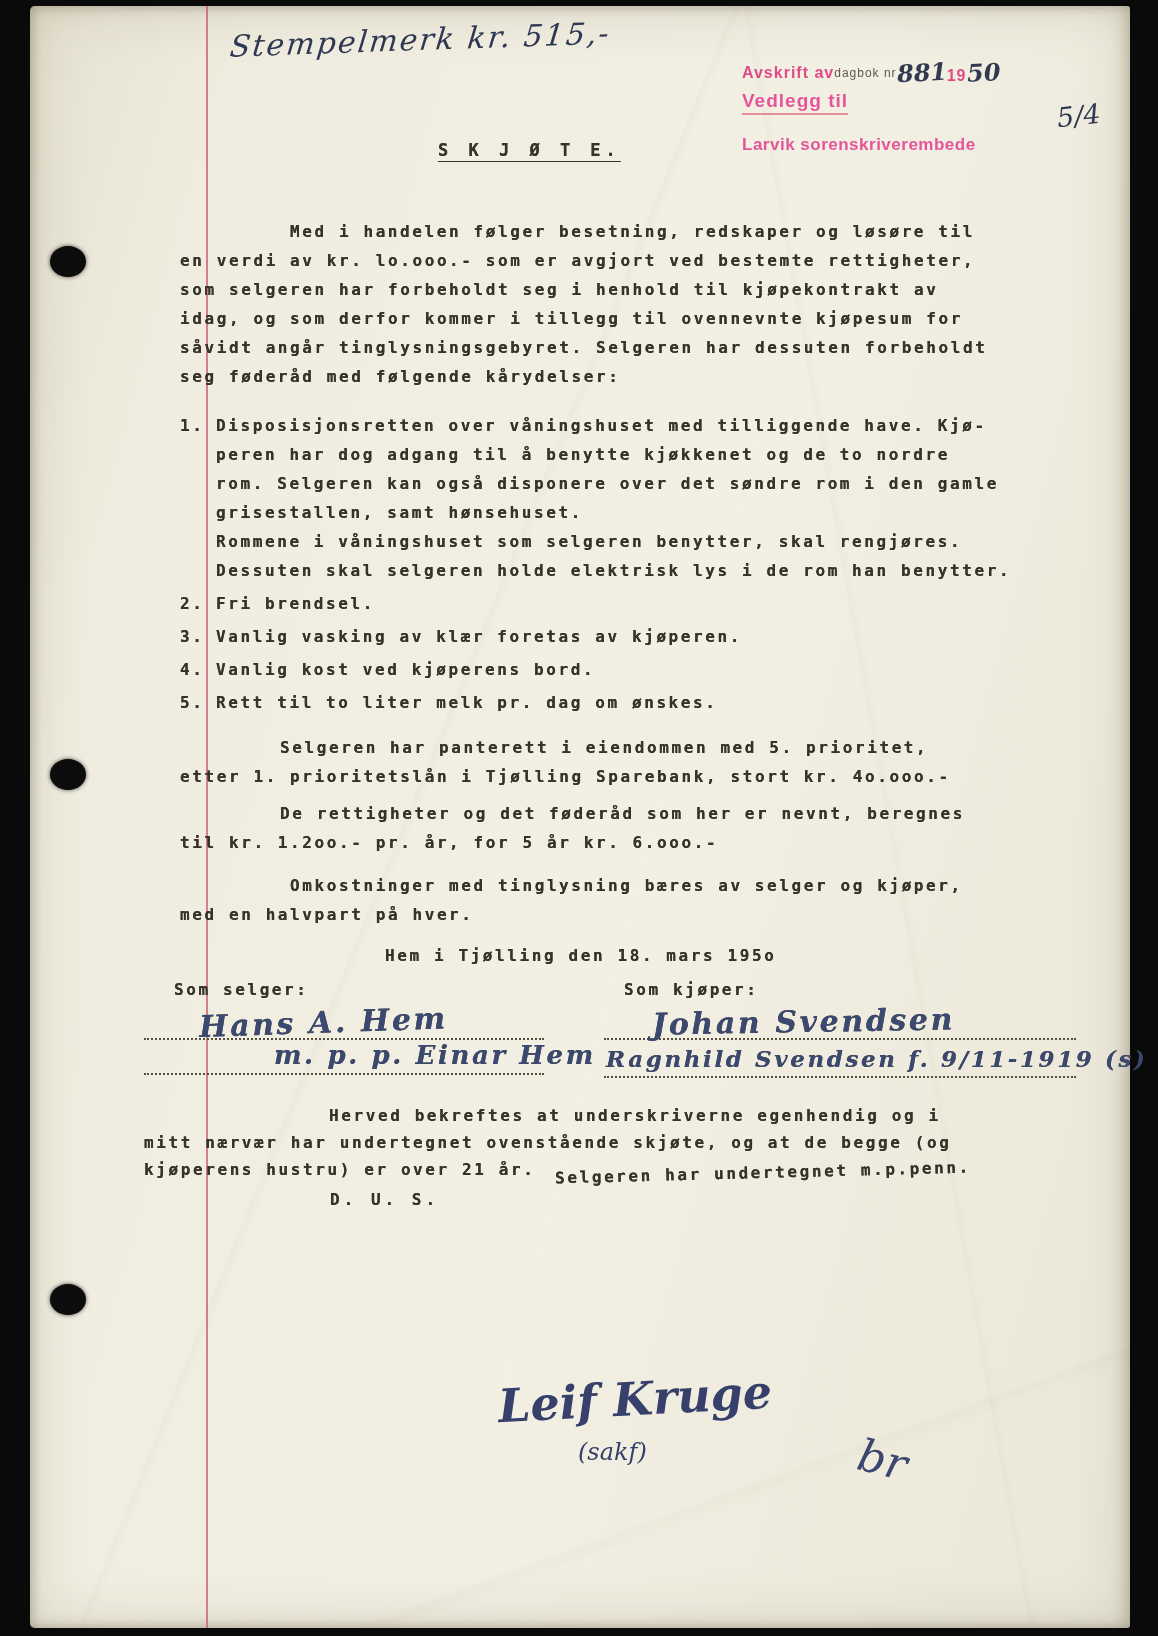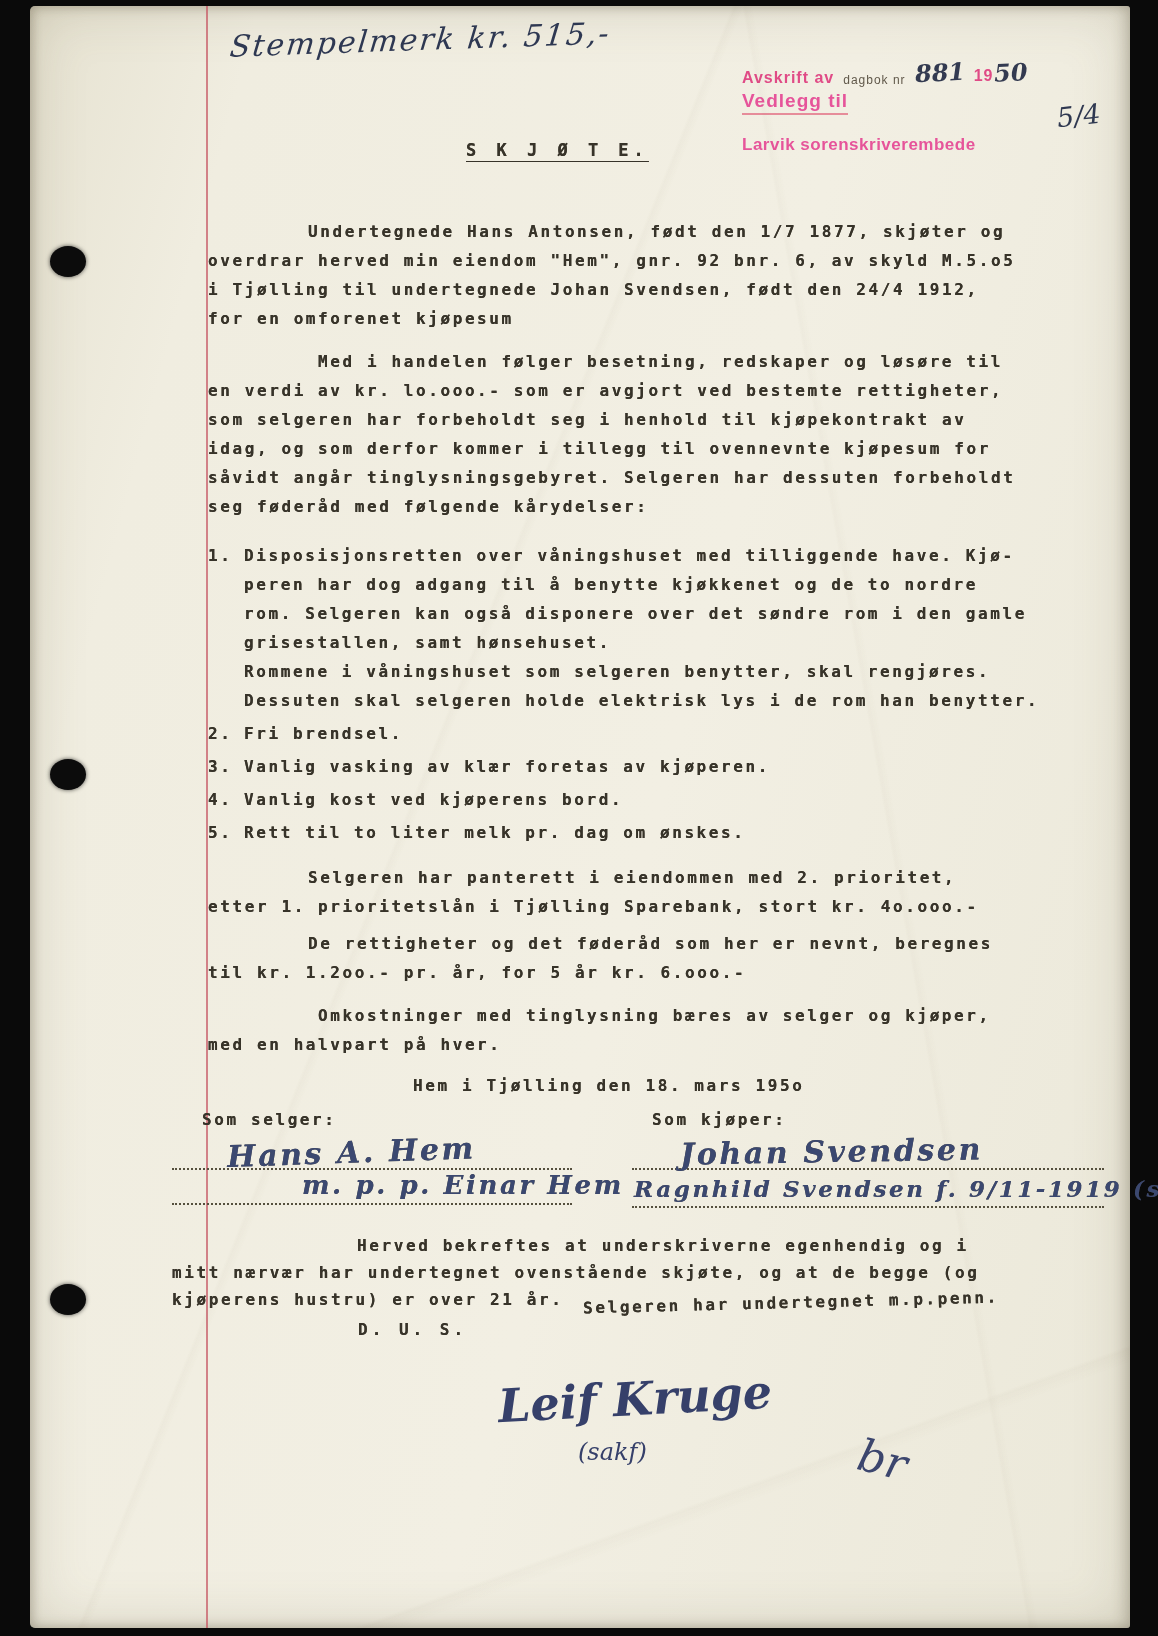--- a/index.html
+++ b/index.html
@@ -25,34 +25,34 @@
 
   
   .hw { font-family:"DejaVu Serif", serif; font-style:italic; color:#3b4870; }
 
   .fee { position:absolute; left:200px; top:16px; font-size:30px; color:#2e3852;
          letter-spacing:2px; transform:rotate(-2deg) skewX(-8deg); white-space:nowrap; }
 
   
   .stamp { position:absolute; left:712px; top:52px; width:350px; }
   .pink { color:#e6549a; font-family:"Liberation Sans", sans-serif; font-weight:bold; }
-  .s-row1 { display:flex; align-items:flex-end; gap:9px; }
+  .s-row1 { display:flex; align-items:center; }
   .s-row1 .pink { font-size:16px; letter-spacing:1px; color:#e04b86; }
   .s-small { font-size:12px; color:#60584a; letter-spacing:1px;
              font-family:"Liberation Sans", sans-serif; }
   .s-num { font-size:24px; font-weight:bold; color:#333a50; transform:rotate(-3deg); display:inline-block; }
   .s-year { font-size:20px; color:#e0607f; }
   .s-row2 { font-size:19px; letter-spacing:1px; margin-top:3px; width:fit-content;
             border-bottom:2px solid rgba(220,60,95,.55); padding-bottom:1px; }
   .s-row3 { font-size:17px; letter-spacing:.5px; margin-top:20px; white-space:nowrap; }
   .s-date { position:absolute; right:-8px; top:42px; font-size:27px; color:#2f3850;
             transform:rotate(-6deg); }
 
   
-  .content { position:absolute; left:178px; top:130px; width:866px;
+  .content { position:absolute; left:150px; top:130px; width:866px;
              color:#373329; font-size:16px; font-weight:700; letter-spacing:2.6px;
              line-height:29px; text-shadow:0 0 .6px rgba(55,50,40,.85); }
   .para { white-space:pre-line; }
   .ind100 { text-indent:100px; } .ind110 { text-indent:110px; }
   .title { font-size:17px; letter-spacing:5px; margin-left:258px; margin-bottom:52px;
            text-decoration:underline; text-underline-offset:5px; width:fit-content; }
   .p1 { margin-top:0; }
   .price { margin-top:16px; margin-left:150px; white-space:nowrap; }
   .p2 { margin-top:14px; }
   .klist { margin-top:20px; }
@@ -107,24 +107,20 @@
         <span><span class="pink s-year">19</span><span class="hw s-num">50</span></span>
       </div>
       <div class="s-row2 pink">Vedlegg til</div>
       <div class="s-row3 pink">Larvik sorenskriverembede</div>
       <div class="hw s-date">5/4</div>
     </div>
 
     <div class="content">
       <div class="title">S K J Ø T E.</div>
 
-      <p class="para ind100 p1">Undertegnede Hans Antonsen, født den 1/7 1877, skjøter og
-overdrar herved min eiendom "Hem", gnr. 92 bnr. 6, av skyld M.5.o5
-i Tjølling til undertegnede Johan Svendsen, født den 24/4 1912,
-for en omforenet kjøpesum</p>
       <p class="para ind110 p2">Med i handelen følger besetning, redskaper og løsøre til
 en verdi av kr. lo.ooo.- som er avgjort ved bestemte rettigheter,
 som selgeren har forbeholdt seg i henhold til kjøpekontrakt av
 idag, og som derfor kommer i tillegg til ovennevnte kjøpesum for
 såvidt angår tinglysningsgebyret. Selgeren har dessuten forbeholdt
 seg føderåd med følgende kårydelser:</p>
 
       <div class="klist">
         <div class="kitem">
           <span class="kno">1.</span>
@@ -146,21 +142,21 @@
         <div class="kitem">
           <span class="kno">4.</span>
           <span class="ktext">Vanlig kost ved kjøperens bord.</span>
         </div>
         <div class="kitem">
           <span class="kno">5.</span>
           <span class="ktext">Rett til to liter melk pr. dag om ønskes.</span>
         </div>
       </div>
 
-      <p class="para ind100 mt3">Selgeren har panterett i eiendommen med 2. prioritet,
+      <p class="para ind100 mt3">Selgeren har panterett i eiendommen med 5. prioritet,
 etter 1. prioritetslån i Tjølling Sparebank, stort kr. 4o.ooo.-</p>
       <p class="para ind100 mt4">De rettigheter og det føderåd som her er nevnt, beregnes
 til kr. 1.2oo.- pr. år, for 5 år kr. 6.ooo.-</p>
       <p class="para ind110 mt5">Omkostninger med tinglysning bæres av selger og kjøper,
 med en halvpart på hver.</p>
 
       <p class="dateline">Hem i Tjølling den 18. mars 195o</p>
 
       <div class="sigrow">
         <div class="sigcol scl">

